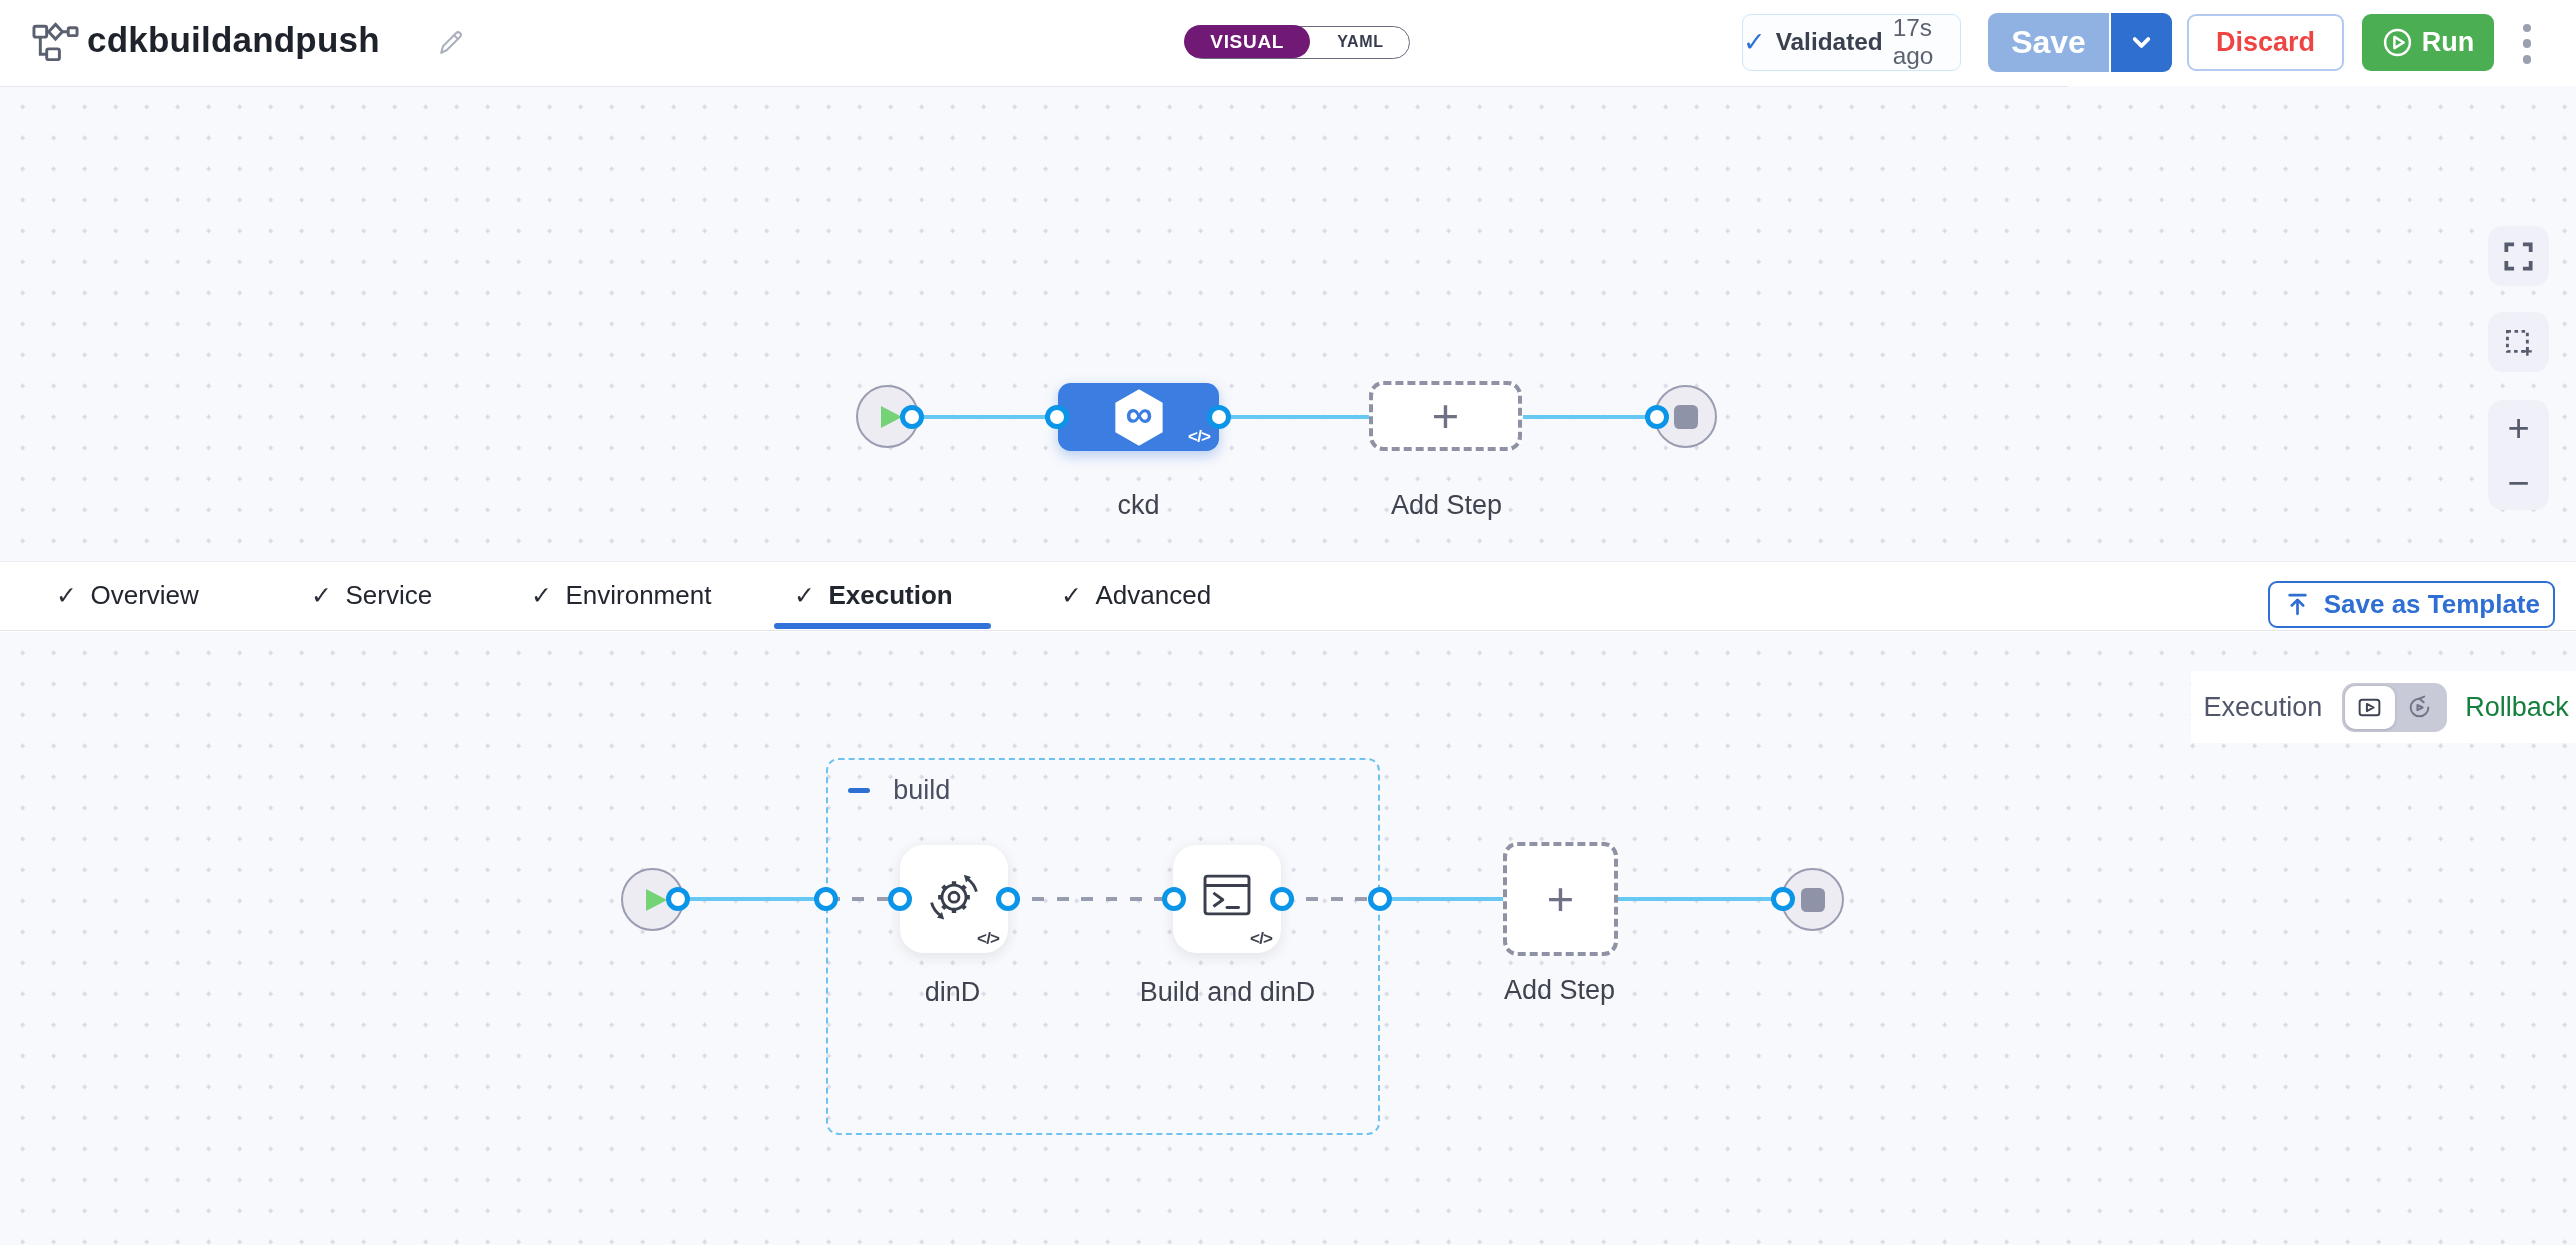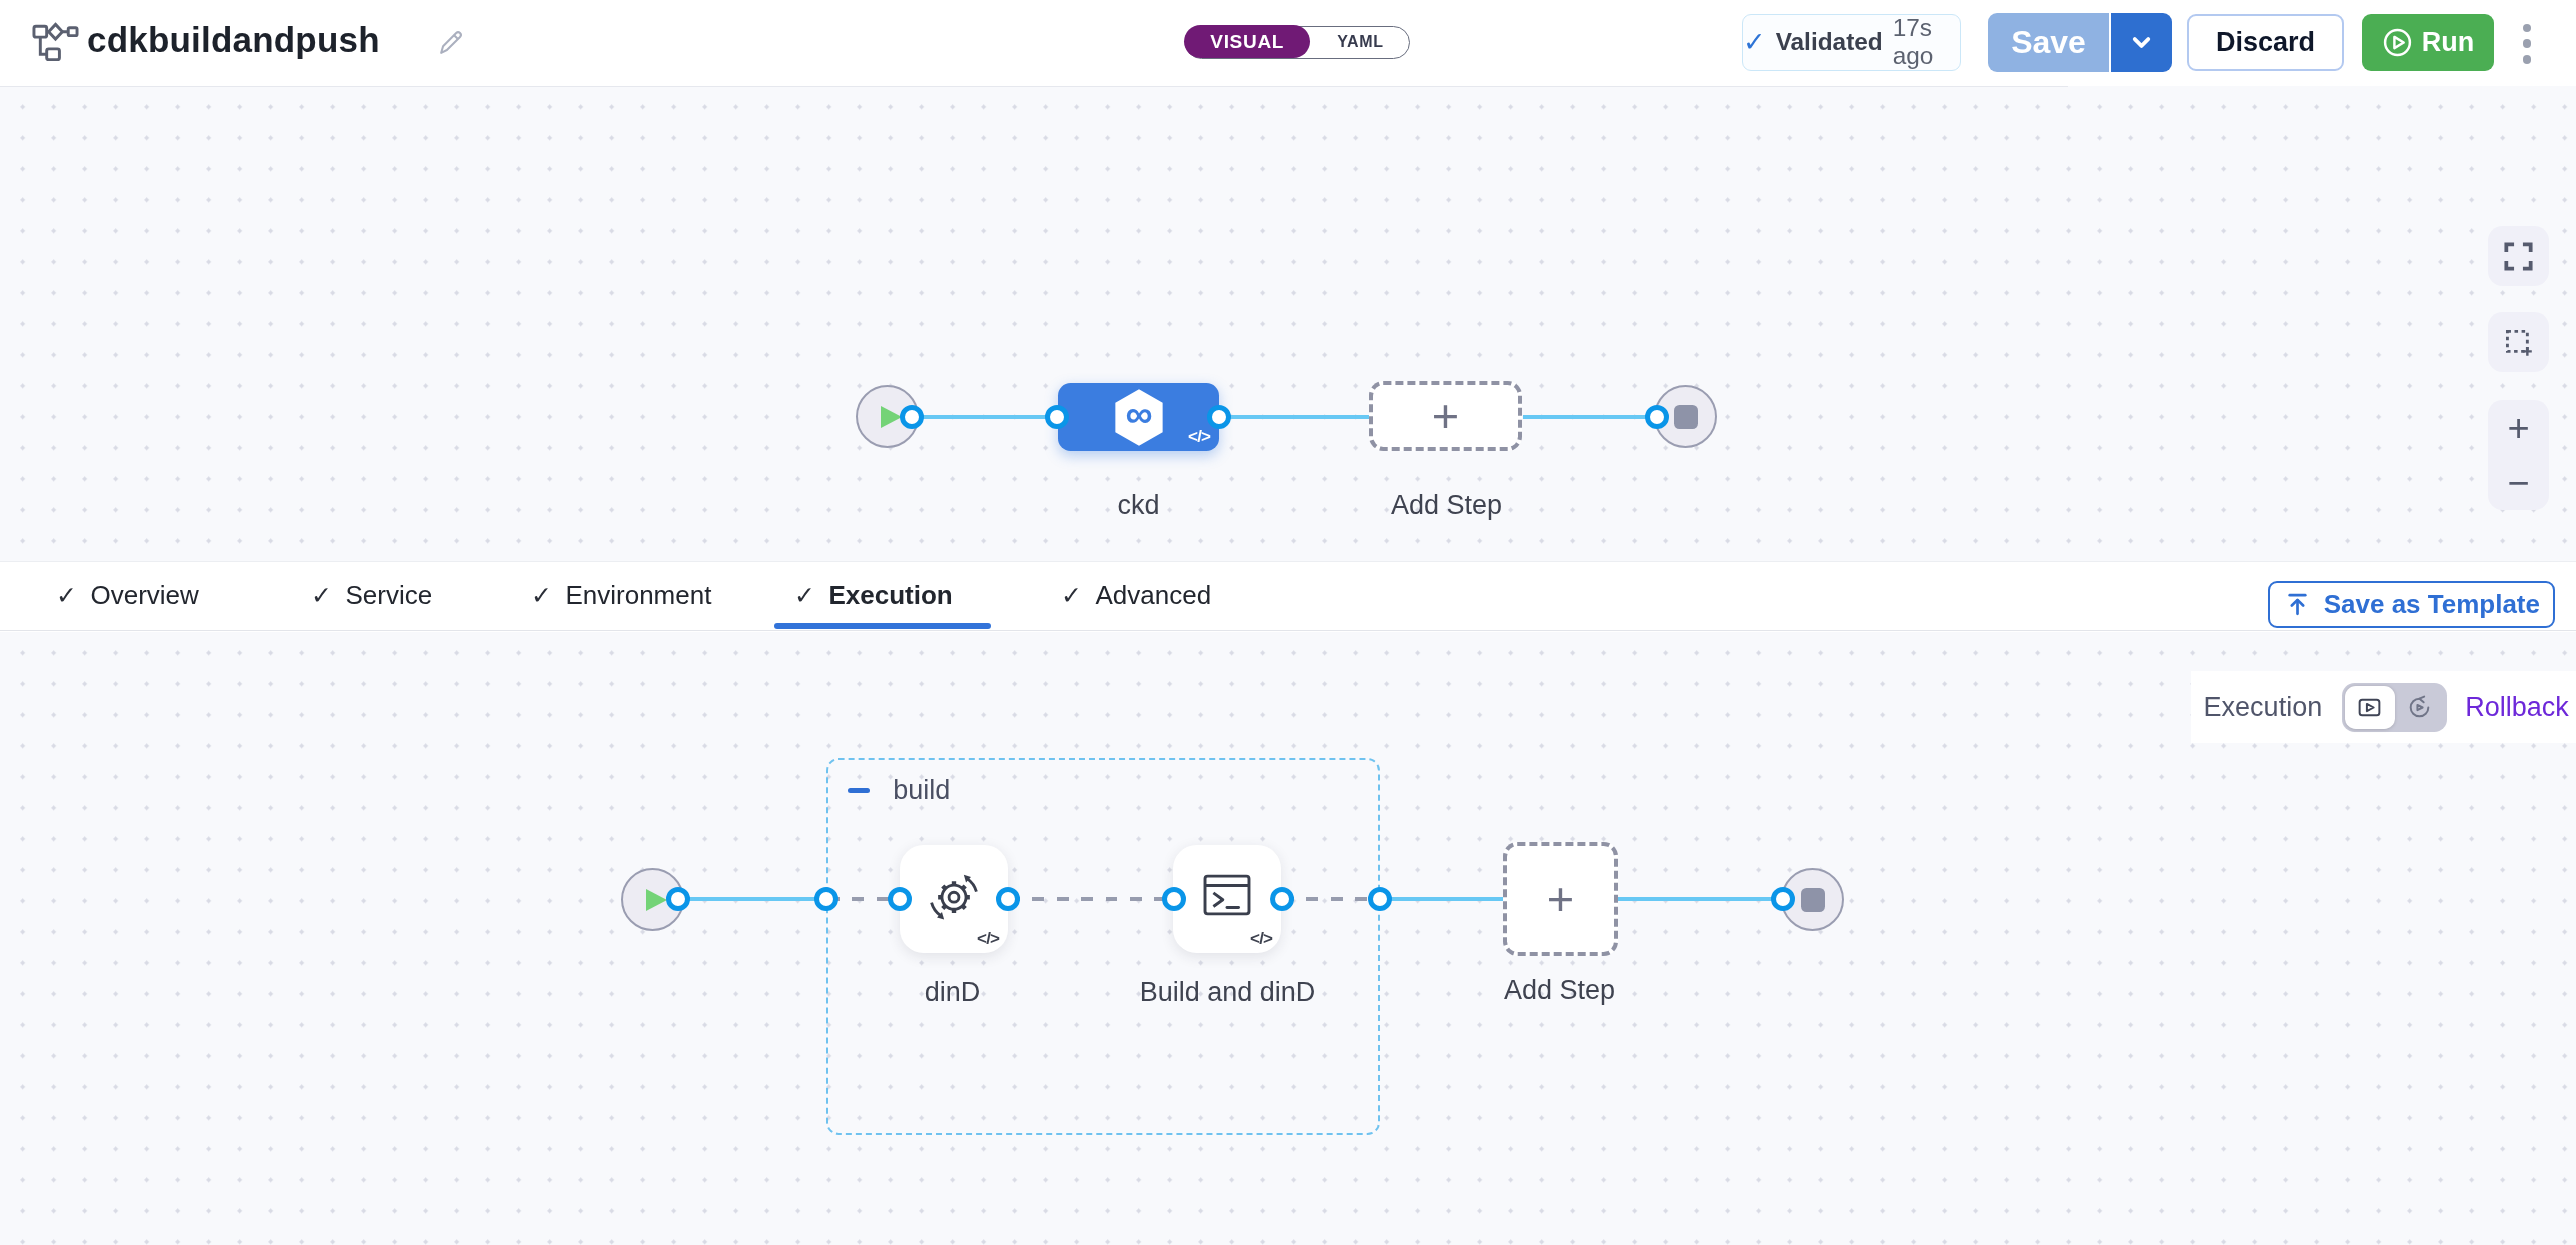--- a/index.html
+++ b/index.html
@@ -25,21 +25,21 @@
   .validated-check{color:#2e74d6;font-size:27px;font-weight:700;line-height:1;}
   .validated-text{font-size:24.4px;font-weight:700;color:#3b404e;}
   .validated-time{font-size:24.4px;color:#5c6270;}
 
   .save-split{position:absolute;left:1988px;top:12.6px;height:59px;display:flex;}
   .save-main{width:121px;height:59px;background:#8fb2e2;border-radius:9px 0 0 9px;color:#fff;
     font-size:32px;font-weight:700;display:flex;align-items:center;justify-content:center;}
   .save-caret{width:63px;height:59px;background:#2e6fd0;border-radius:0 9px 9px 0;border-left:2.7px solid #fff;
     box-sizing:border-box;display:flex;align-items:center;justify-content:center;}
   .discard-btn{position:absolute;left:2187px;top:13.5px;width:157px;height:57px;background:#fff;border:2.3px solid #b3c9f0;
-    border-radius:9px;box-sizing:border-box;color:#0f172a;font-size:27px;font-weight:700;display:flex;align-items:center;justify-content:center;}
+    border-radius:9px;box-sizing:border-box;color:#ef4444;font-size:27px;font-weight:700;display:flex;align-items:center;justify-content:center;}
   .run-btn{position:absolute;left:2362px;top:13.5px;width:132px;height:57px;background:#4bae53;border-radius:9px;
     color:#fff;font-size:27px;font-weight:700;display:flex;align-items:center;justify-content:center;gap:9px;}
   .kebab{position:absolute;left:2521px;top:23.5px;width:12.6px;height:40px;display:flex;flex-direction:column;align-items:center;justify-content:space-between;}
   .kebab b{width:8.1px;height:8.1px;border-radius:50%;background:#9aa0af;}
 
   
   .canvas{position:absolute;left:0;width:2576px;background-color:#f8f9fc;
     background-image:radial-gradient(circle,#d9dbe5 2px,transparent 2.1px);background-size:31px 31px;background-position:7.2px 5.4px;}
   .canvas-top{top:86px;height:476px;}
   .canvas-bottom{top:632px;height:614px;}
@@ -94,21 +94,21 @@
   .save-template-btn{position:absolute;left:2268px;top:19px;width:287px;height:47px;border:2.3px solid #2f6fd4;border-radius:9px;
     box-sizing:border-box;display:flex;align-items:center;justify-content:center;gap:11.7px;color:#2f6fd4;font-size:26px;font-weight:600;background:#fff;}
 
   
   .exec-panel{position:absolute;left:2191px;top:671px;width:385px;height:72px;background:#fff;z-index:5;
     display:flex;align-items:center;}
   .exec-label{font-size:27px;color:#50556a;margin-left:12.6px;}
   .exec-toggle{margin-left:20px;width:105px;height:49px;background:#c9cad8;border-radius:12.6px;display:flex;align-items:center;padding:0 2.7px;box-sizing:border-box;}
   .exec-seg{width:51px;height:43px;border-radius:10.8px;display:flex;align-items:center;justify-content:center;}
   .exec-seg.on{background:#fff;box-shadow:0 0.9px 3.6px rgba(0,0,0,0.15);}
-  .rollback-link{font-size:27px;color:#6d28d9;margin-left:18px;}
+  .rollback-link{font-size:27px;color:#15803d;margin-left:18px;}
 </style>
 </head>
 <body>
 
 <div class="screen">
 
   <div class="header">
     <span class="pipeline-icon">
       <svg width="47" height="40" viewBox="0 0 48 40" fill="none" stroke="#5b6070" stroke-width="3">
         <rect x="2" y="4" width="13" height="11" rx="2"></rect>

